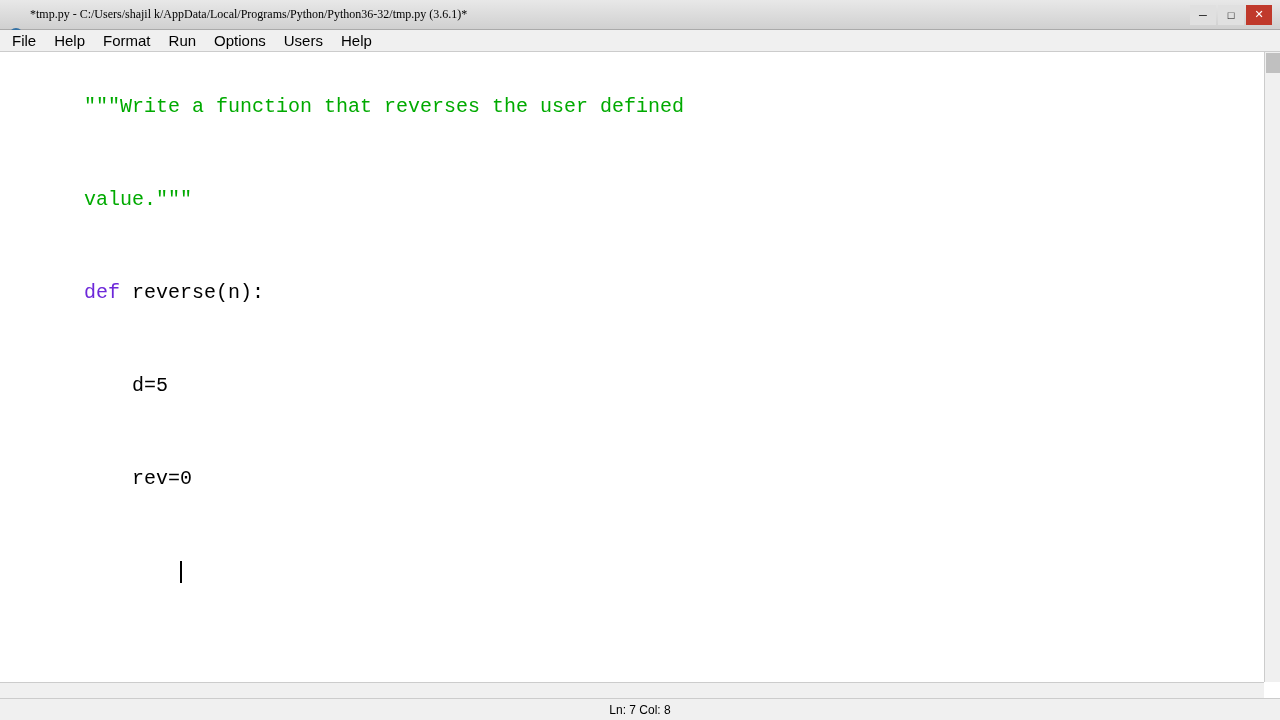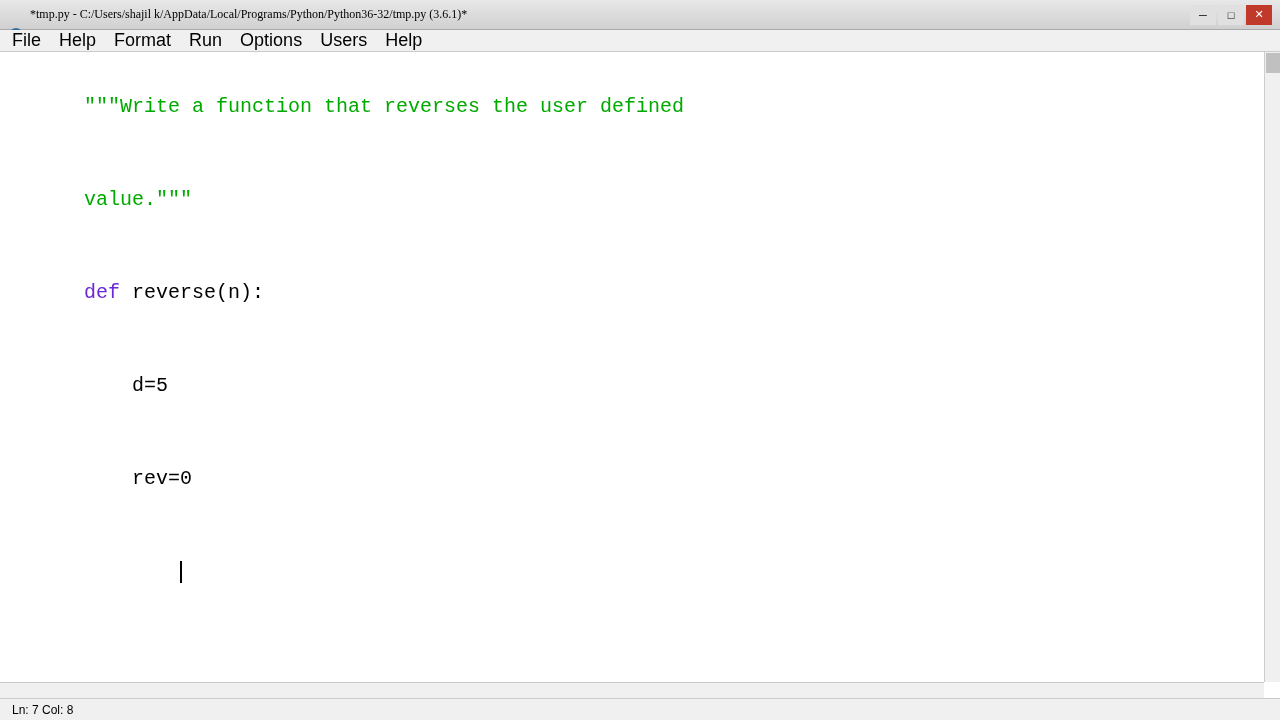--- a/index.html
+++ b/index.html
@@ -84,21 +84,21 @@
       background: #f0f0f0;
       height: 22px;
       display: flex;
       align-items: center;
       padding: 0 4px;
       border-bottom: 1px solid #ccc;
       gap: 2px;
     }
 
     .menu-item {
-      font-size: 18px;
+      font-size: 15px;
       font-family: 'Segoe UI', sans-serif;
       padding: 2px 8px;
       cursor: pointer;
       color: #000;
     }
 
     
     .editor-container {
       flex: 1;
       display: flex;
@@ -169,21 +169,21 @@
       50% { opacity: 0; }
     }
 
     
     .status-bar {
       height: 22px;
       background: #f0f0f0;
       border-top: 1px solid #ccc;
       display: flex;
       align-items: center;
-      justify-content: flex-start;
+      justify-content: center;
       padding: 0 12px;
       font-size: 12px;
       font-family: 'Segoe UI', sans-serif;
       color: #000;
     }
   </style>
 </head>
 <body>
 
 <div class="title-bar">

